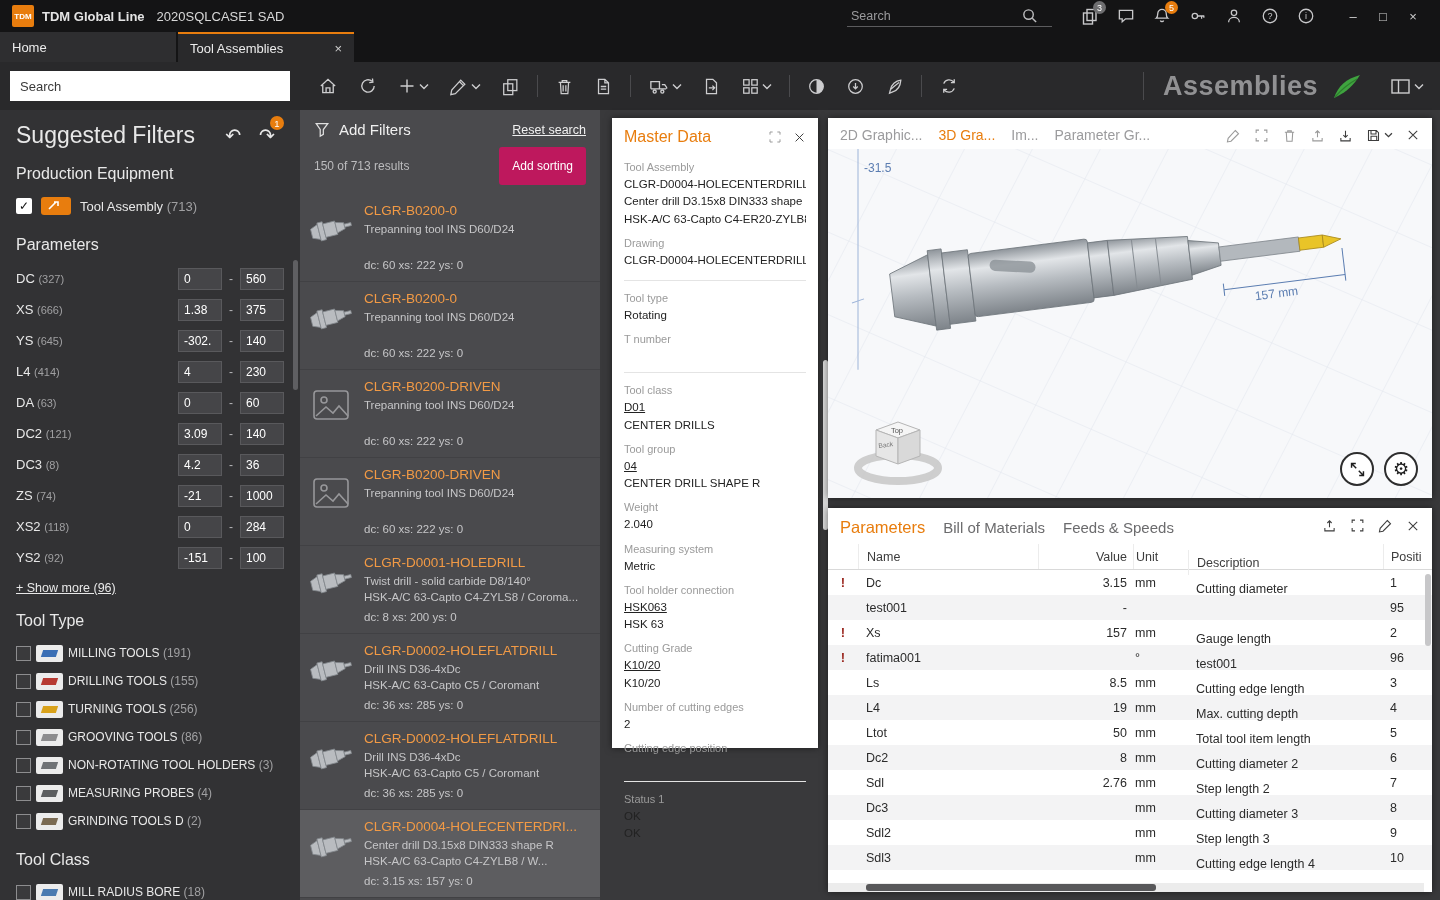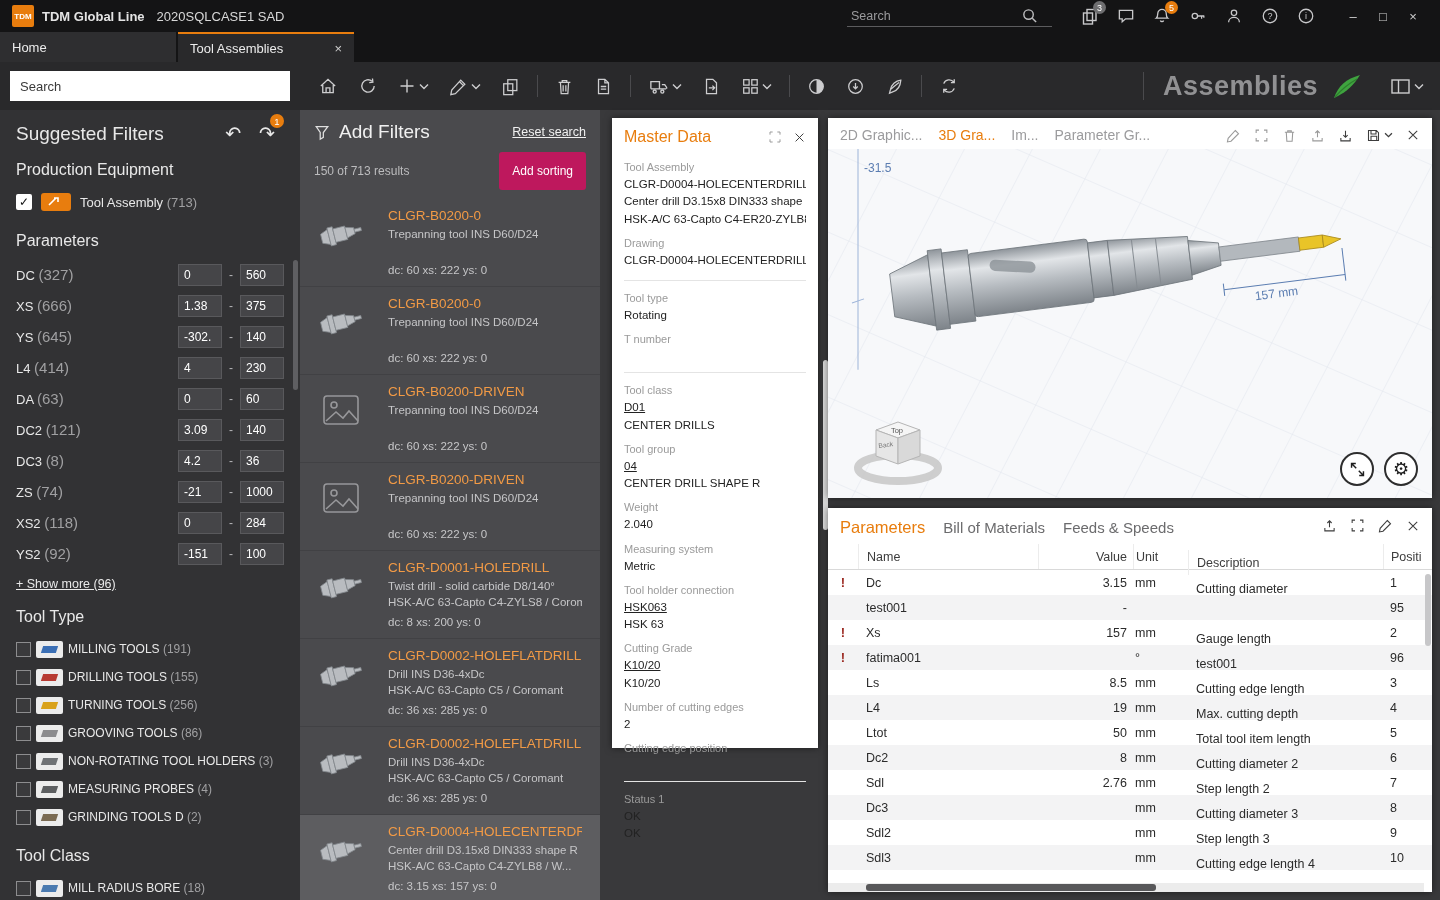--- a/index.html
+++ b/index.html
@@ -54,61 +54,61 @@
   .layout-group { display:flex; align-items:center; margin-left:26px; padding-right:6px; }
   .layout-group svg { stroke:#cdcdcf; fill:none; stroke-width:1.4; }
 
   
   #main { position:relative; height:790px; }
 
   
   #sidebar { position:absolute; left:0; top:0; width:300px; height:100%; background:#323234;
     color:#e8e8e8; padding:12px 16px 0; overflow:hidden; }
   .sb-titlerow { display:flex; align-items:center; }
-  .sb-title { font-size:19px; flex:1; }
+  .sb-title { font-size:23px; flex:1; }
   .hist-ic { position:relative; font-size:19px; color:#e8e8e8; padding:0 9px; }
   .hist-badge { position:absolute; top:-8px; right:0; min-width:14px; height:14px;
     border-radius:7px; background:var(--accent); color:#fff; font-size:9.5px; display:flex;
     align-items:center; justify-content:center; }
   .sb-h { font-size:16px; margin:16px 0 9px; }
   .pe-row { display:flex; align-items:center; gap:9px; height:28px; }
   .cb-checked { width:16px; height:16px; background:#fff; color:#141414; font-size:12px;
     display:flex; align-items:center; justify-content:center; border-radius:2px; }
   .pe-chip { width:30px; height:18px; background:var(--accent); border-radius:3px;
     display:flex; align-items:center; justify-content:center; }
   .pe-chip svg { stroke:#fff; fill:none; stroke-width:1.6; }
   .pe-label { font-size:13px; }
   .param-row { display:flex; align-items:center; height:31px; }
   .plabel { flex:1; font-size:13px; }
-  .plabel em { font-size:15px; }
+  .plabel em { font-size:11px; }
   .pinput { width:44px; height:22px; background:#454548; border:1px solid #59595c; color:#fff;
     font-size:12px; padding:0 5px; }
   .pdash { margin:0 7px; color:#b9b9bb; font-size:12px; }
   .showmore { font-size:12.5px; text-decoration:underline; margin-top:8px; display:inline-block; }
   .cl-row { display:flex; align-items:center; gap:5px; height:28px; }
   .cb { width:15px; height:15px; border:1px solid #8d8d8f; background:#3a3a3c; flex:none; }
   .chip { width:27px; height:17px; background:#ececec; border-radius:2px; display:flex;
     align-items:center; justify-content:center; flex:none; }
   .chip i { display:block; width:15px; height:7px; transform:skewX(-18deg); }
   .cl-label { font-size:12px; white-space:nowrap; overflow:hidden; }
   .sb-scroll { position:absolute; right:2px; top:150px; width:5px; height:130px;
     background:#5f5f62; border-radius:3px; }
 
   
   #results { position:absolute; left:300px; top:0; width:300px; height:100%;
     background:#4a4a4d; color:#ddd; overflow:hidden; }
   .r-head { display:flex; align-items:center; padding:11px 14px 7px; gap:9px; }
   .r-head svg { stroke:#e0e0e0; fill:none; stroke-width:1.4; }
-  .r-af { font-size:19px; color:#f0f0f0; }
+  .r-af { font-size:15px; color:#f0f0f0; }
   .r-reset { margin-left:auto; font-size:12.5px; text-decoration:underline; color:#f0f0f0; }
   .r-sub { display:flex; align-items:center; padding:2px 14px 9px; }
   .r-count { font-size:12px; color:#bcbcbe; }
   .r-sort { margin-left:auto; background:#be185d; color:#fff; font-size:12px; padding:12px 13px;
     border-radius:3px; border:none; }
-  .result-item { display:flex; padding:9px 18px; height:88px; border-bottom:1px solid #414144; gap:24px; }
+  .result-item { display:flex; padding:9px 8px; height:88px; border-bottom:1px solid #414144; gap:10px; }
   .result-item.selected { background:#5d5d60; }
   .thumb { width:46px; height:44px; flex:none; margin-top:4px; }
   .rtext { flex:1; display:flex; flex-direction:column; overflow:hidden; }
   .rtitle { color:#f29a45; font-size:13.5px; margin-bottom:3px; white-space:nowrap; overflow:hidden; }
   .rline { color:#c6c6c8; font-size:11.5px; line-height:1.4; white-space:nowrap; overflow:hidden; }
   .rdims { color:#c6c6c8; font-size:11.5px; margin-top:auto; padding-bottom:1px; }
 
   
   .panel { position:absolute; background:#fff; box-shadow:0 0 7px rgba(0,0,0,.5); }
   #masterdata { left:612px; top:8px; width:206px; height:630px; }

